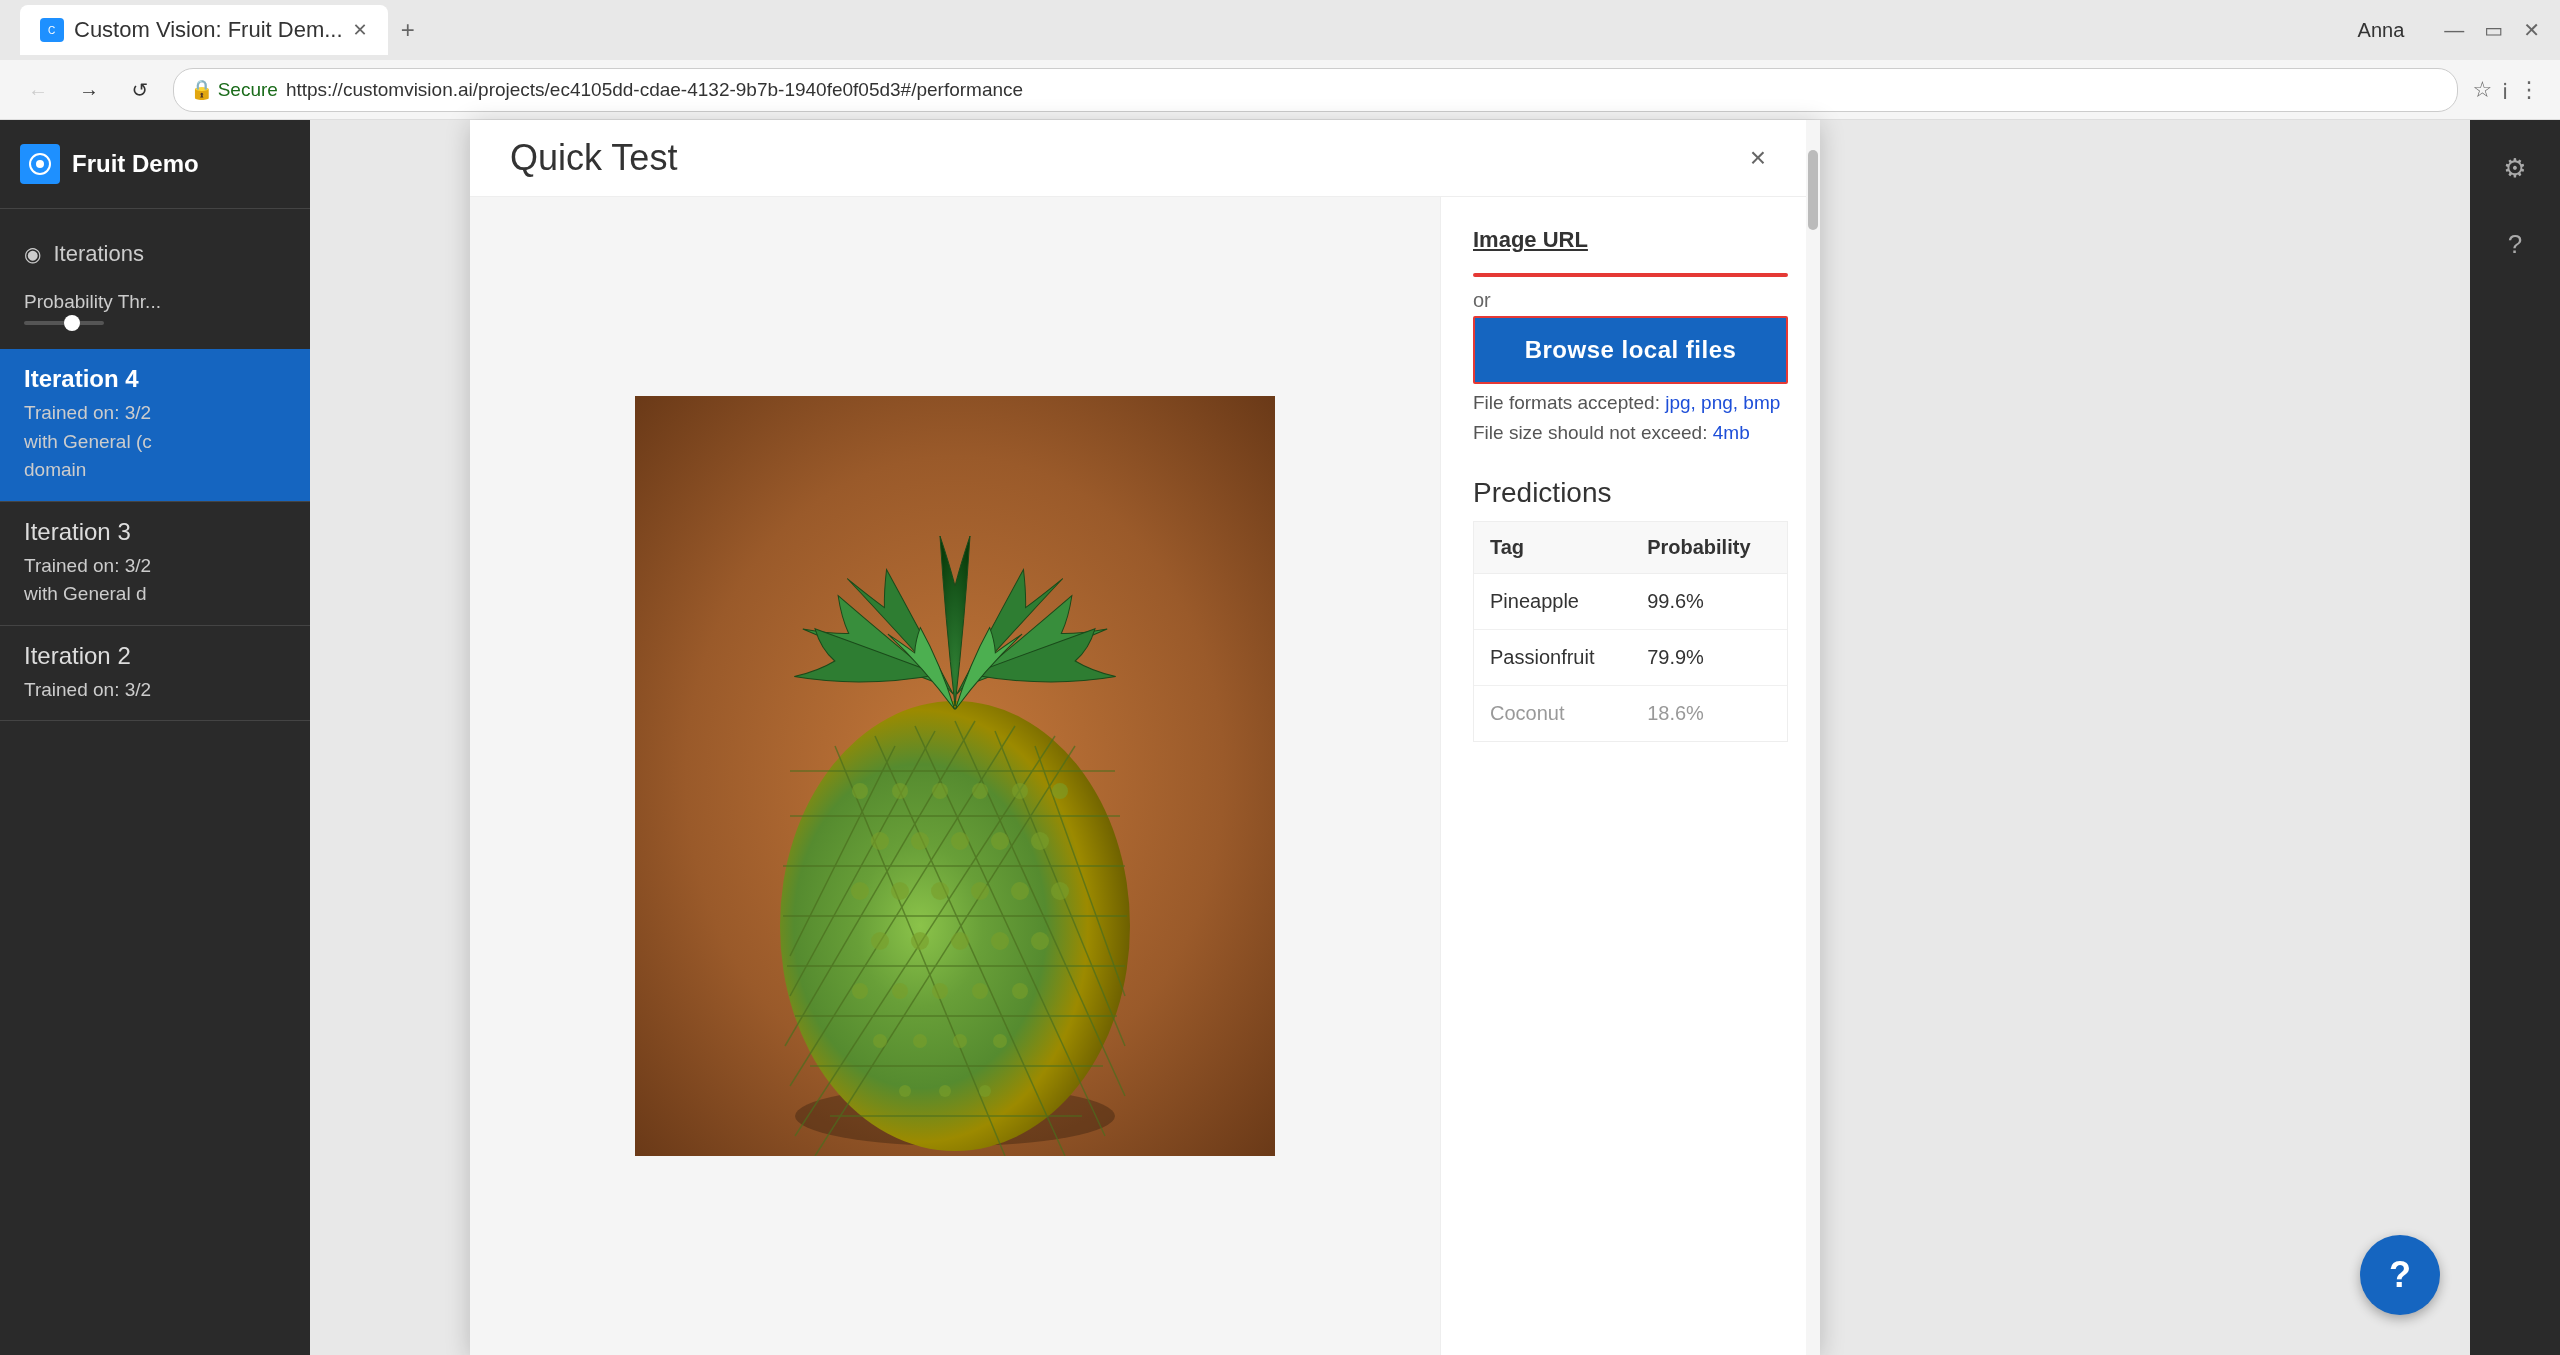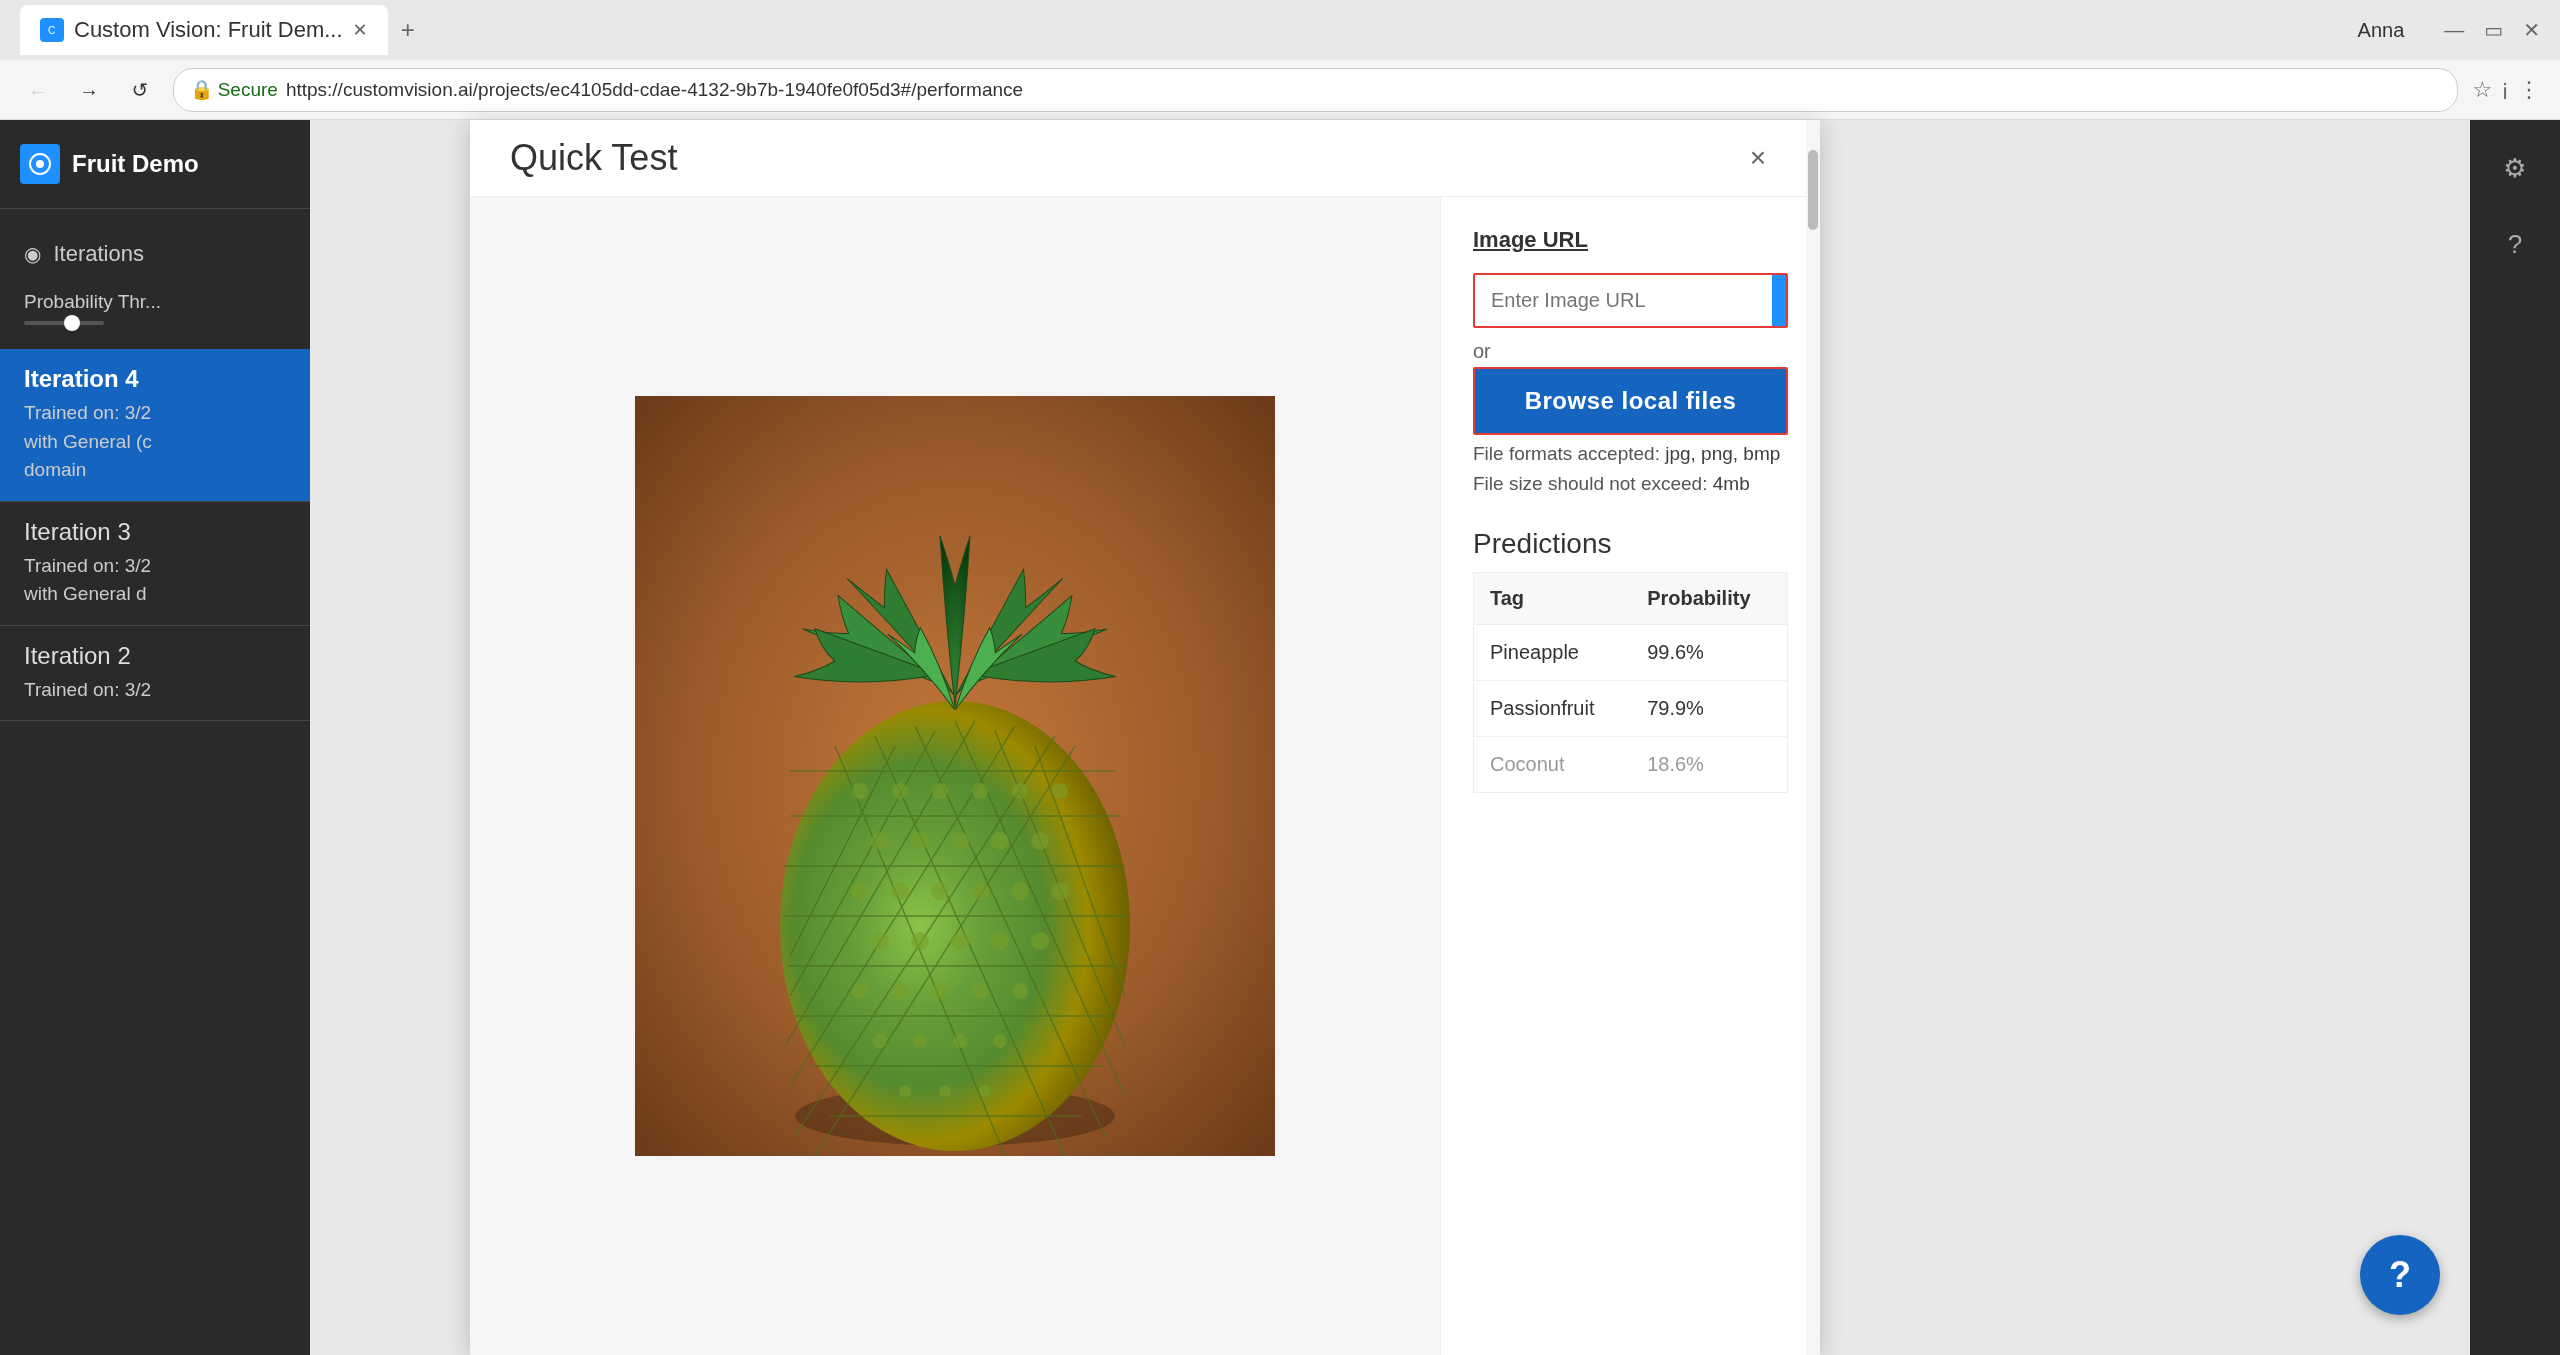--- a/index.html
+++ b/index.html
@@ -333,21 +333,21 @@
       width: 100%;
       letter-spacing: 0.5px;
     }
     .file-info {
       font-size: 19px;
       color: #555;
       line-height: 1.6;
       margin-top: 4px;
     }
     .file-info a {
-      color: #404040;
+      color: #1d4ed8;
       text-decoration: none;
     }
 
     .predictions-section {
       margin-top: 12px;
       flex: 1;
     }
     .predictions-title {
       font-size: 28px;
       font-weight: 400;
@@ -666,21 +666,20 @@
 
             <path d="M310,320 Q290,270 265,230 Q278,245 286,255 Q290,243 298,232 Q308,272 310,320" fill="#4caf50" stroke="#1a4a1a" stroke-width="1" transform="rotate(-15,290,280)"></path>
             <path d="M330,320 Q350,270 375,230 Q362,245 354,255 Q350,243 342,232 Q332,272 330,320" fill="#4caf50" stroke="#1a4a1a" stroke-width="1" transform="rotate(15,350,280)"></path>
           </svg>
         </div>
 
         <div class="right-panel">
           <div>
             <div class="panel-label">Image URL</div>
             <div class="url-input-container">
-              <input class="url-input" type="text" placeholder="Enter Image URL" style="">
               <button class="url-submit-btn">
                 
                 
               </button>
             </div>
             <div class="or-divider">or</div>
             <button class="browse-btn">Browse local files</button>
             <div class="file-info">
               <span>File formats accepted: </span><a href="#">jpg, png, bmp</a><br>
               <span>File size should not exceed: </span><a href="#">4mb</a>

